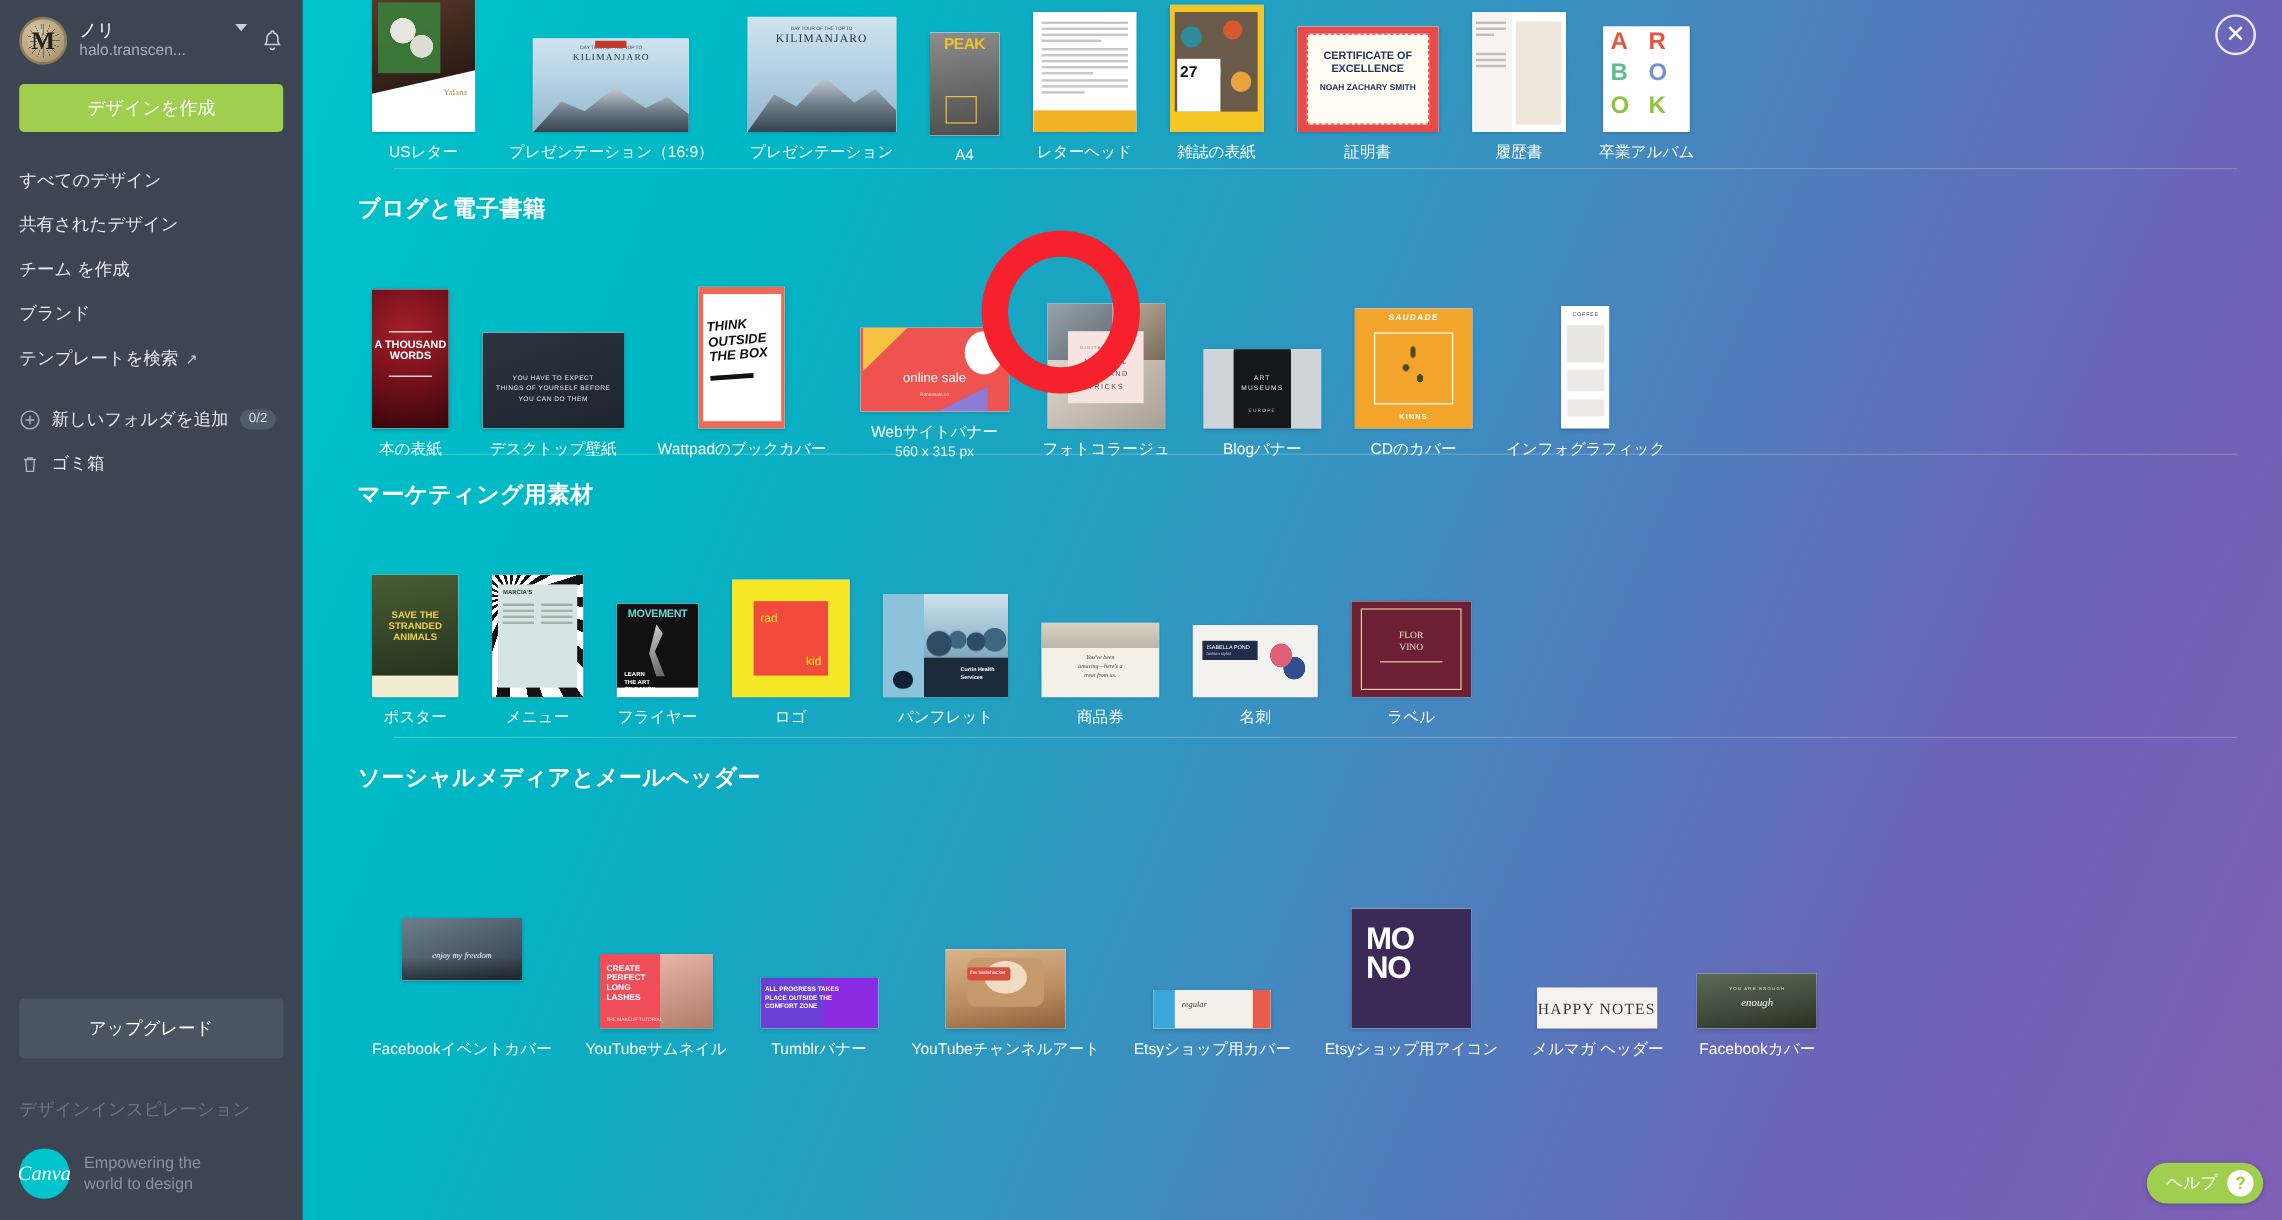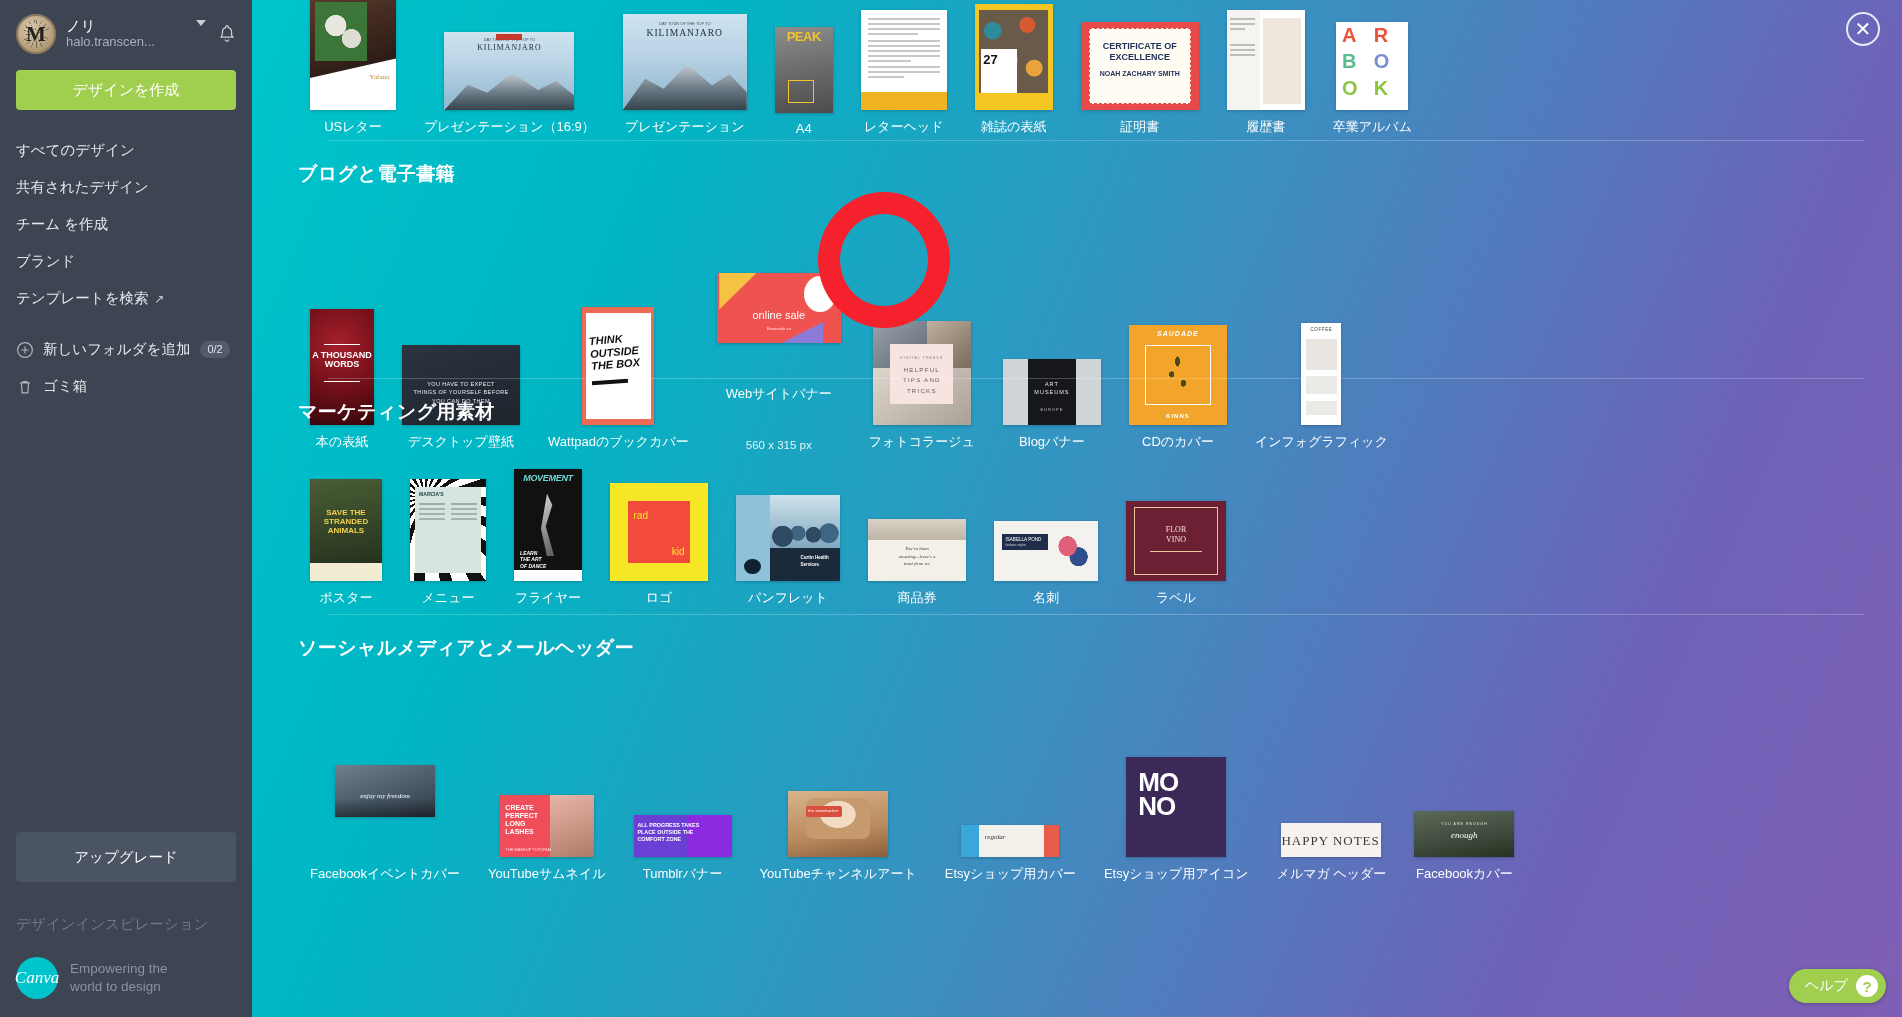--- a/index.html
+++ b/index.html
@@ -388,21 +388,21 @@
                   <div class="ta">
                     <div style="position:absolute;inset:0;background:#ef6a55"></div>
       <div style="position:absolute;inset:5%;background:#fff"></div>
       <div style="position:absolute;left:10%;top:22%;font-size:11px;font-weight:bold;color:#111;font-style:italic;line-height:1.15;transform:rotate(-5deg)">THINK<br>OUTSIDE<br>THE BOX</div>
       <div style="position:absolute;left:14%;top:62%;width:50%;height:4px;background:#111;transform:rotate(-4deg)"></div>
                   </div>
                 </div>
               </div>
               <div class="cap">Wattpadのブックカバー</div>
             </div>
-            <div class="cell" style="padding: 0px 14px; gap: 34px;">
+            <div class="cell" style="padding: 0px 14px;">
               <div class="thumb-wrap" style="height: 130px;">
                 <div class="thumb" style="width: 124px; height: 70px;">
                   <div class="ta">
                     <div style="position:absolute;inset:0;background:#ef5350"></div>
       <div style="position:absolute;left:2%;top:0;width:30%;height:52%;background:#f6c244;clip-path:polygon(0 0,100% 0,0 100%)"></div>
       <div style="position:absolute;right:4%;top:4%;width:26%;height:52%;background:#fff;border-radius:50%"></div>
       <div style="position:absolute;top:52%;width:100%;text-align:center;font-size:11px;color:#fff">online sale</div>
       <div style="position:absolute;top:76%;width:100%;text-align:center;font-size:4px;color:#ffe3e1">Ronessale.co</div>
       <div style="position:absolute;right:14%;bottom:0;width:34%;height:30%;background:#8b7ad6;clip-path:polygon(100% 0,100% 100%,0 100%)"></div>
                   </div>
@@ -509,21 +509,21 @@
                       <i></i>
                       <i></i>
                     </div>
                   </div>
                 </div>
               </div>
               <div class="cap">メニュー</div>
             </div>
             <div class="cell" style="padding: 0px 14px;">
               <div class="thumb-wrap" style="height: 130px;">
-                <div class="thumb" style="width: 68px; height: 112px; font-style: italic;">
+                <div class="thumb" style="width: 68px; height: 78px;">
                   <div class="ta">
                     <div style="position:absolute;inset:0;background:#111"></div>
       <div style="position:absolute;top:4%;width:100%;text-align:center;font-size:9px;font-weight:bold;color:#6fd6d6;letter-spacing:-.3px">MOVEMENT</div>
       <div style="position:absolute;left:30%;top:22%;width:44%;height:56%;background:linear-gradient(150deg,#d8d8d8,#555);clip-path:polygon(42% 0,60% 18%,38% 52%,66% 100%,42% 100%,22% 56%)"></div>
       <div style="position:absolute;left:9%;top:72%;font-size:5px;font-weight:bold;color:#fff;line-height:1.3">LEARN<br>THE ART<br>OF DANCE</div>
       <div style="position:absolute;left:0;bottom:0;width:100%;height:10%;background:#fff"></div>
                   </div>
                 </div>
               </div>
               <div class="cap">フライヤー</div>

